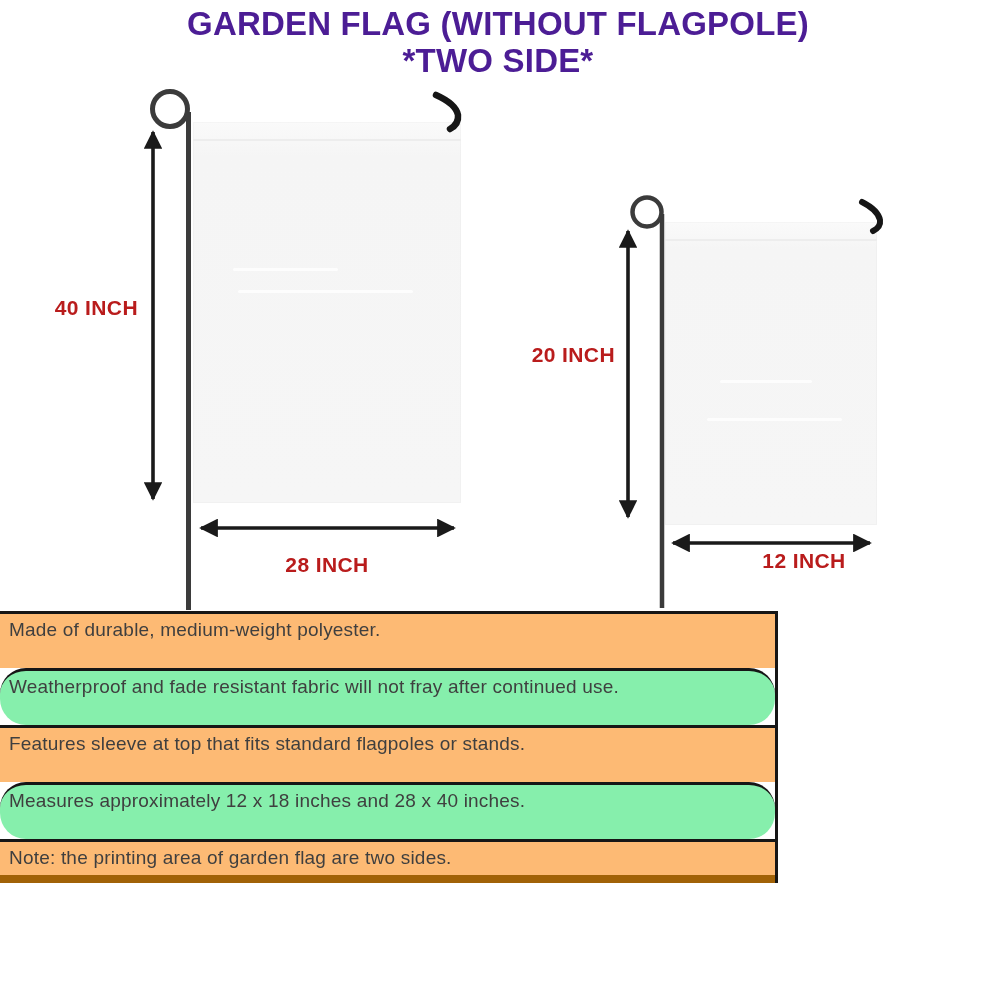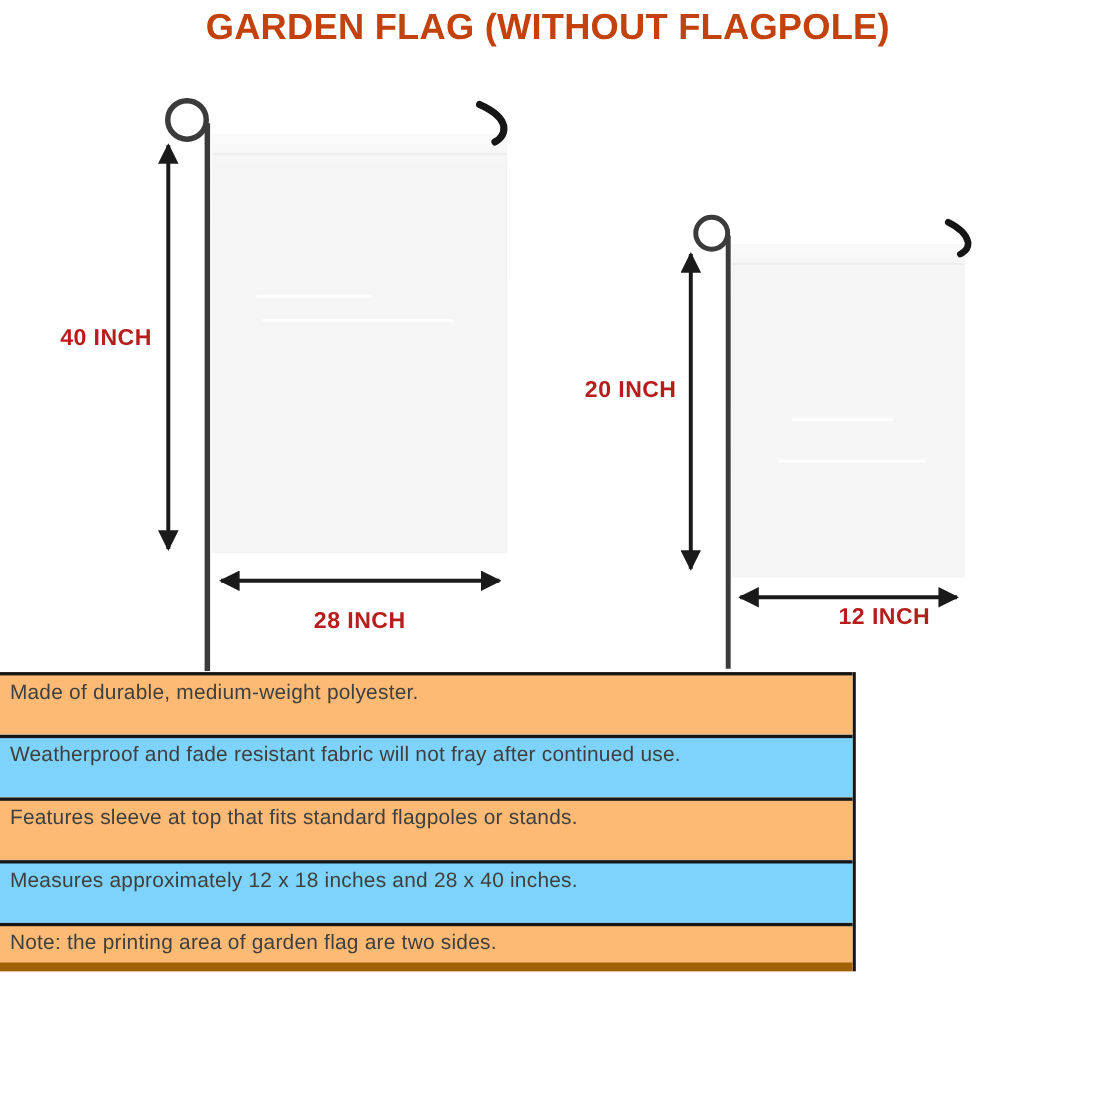--- a/index.html
+++ b/index.html
@@ -15,21 +15,21 @@
     overflow: hidden;
     font-family: "Liberation Sans", sans-serif;
     color: #1a1a1a;
   }
   .title {
     position: absolute;
     top: 6px;
     left: 0;
     width: 996px;
     text-align: center;
-    color: #c2410c;
+    color: #4c1d95;
     font-weight: 800;
     font-size: 33px;
     line-height: 1.12;
     letter-spacing: 0.2px;
   }
   .flag {
     position: absolute;
     background: linear-gradient(180deg, #fafafa 0%, #f5f5f5 9%, #f6f6f6 100%);
     box-shadow: 0 0 0 1px rgba(0,0,0,0.02) inset;
   }
@@ -74,29 +74,30 @@
     box-sizing: border-box;
     height: 57px;
     border-top: 3px solid #161616;
     padding: 5px 8px 0 9px;
     font-size: 19px;
     letter-spacing: 0.2px;
     color: #3f3f3f;
   }
   .frow:last-child { border-bottom: 8px solid #a16207; height: 44px; }
   .frow.gray { background: #fdba74; }
-  .frow.white { background: #7dd3fc; }
+  .frow.white { background: #86efac; border-radius: 26px; }
 </style>
 </head>
 <body>
 
 <div class="canvas">
 
   <div class="title">
     <div>GARDEN FLAG (WITHOUT FLAGPOLE)</div>
+    <div>*TWO SIDE*</div>
   </div>
 
   <div class="flag flag-large">
     <div class="seam"></div>
     <div class="fold" style="left:40px; top:146px; width:105px;"></div>
     <div class="fold" style="left:45px; top:168px; width:175px;"></div>
   </div>
 
   <div class="flag flag-small">
     <div class="seam"></div>

